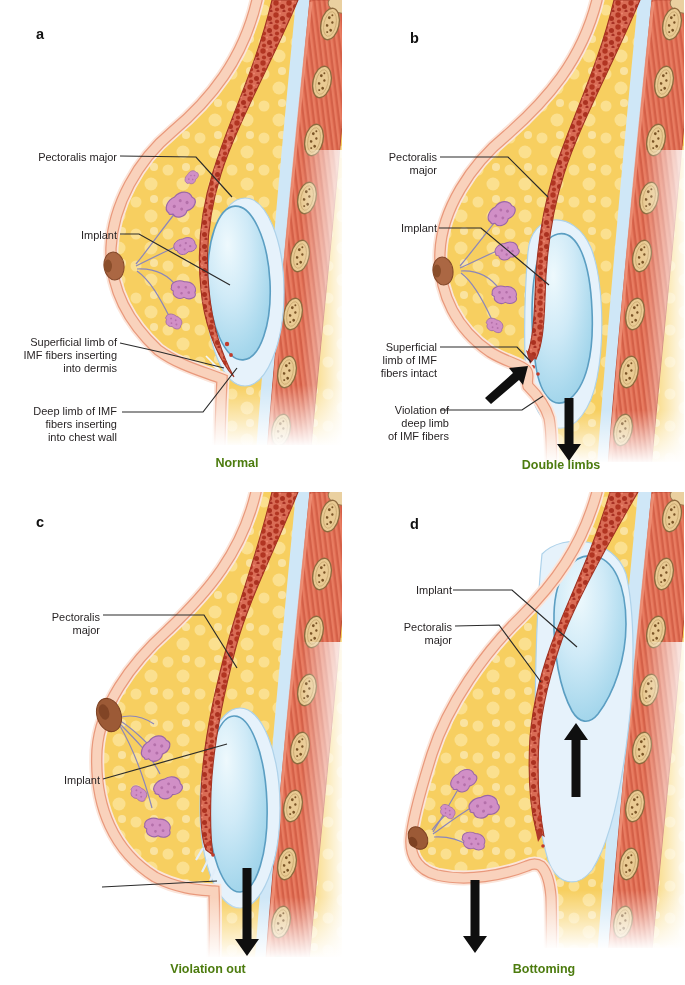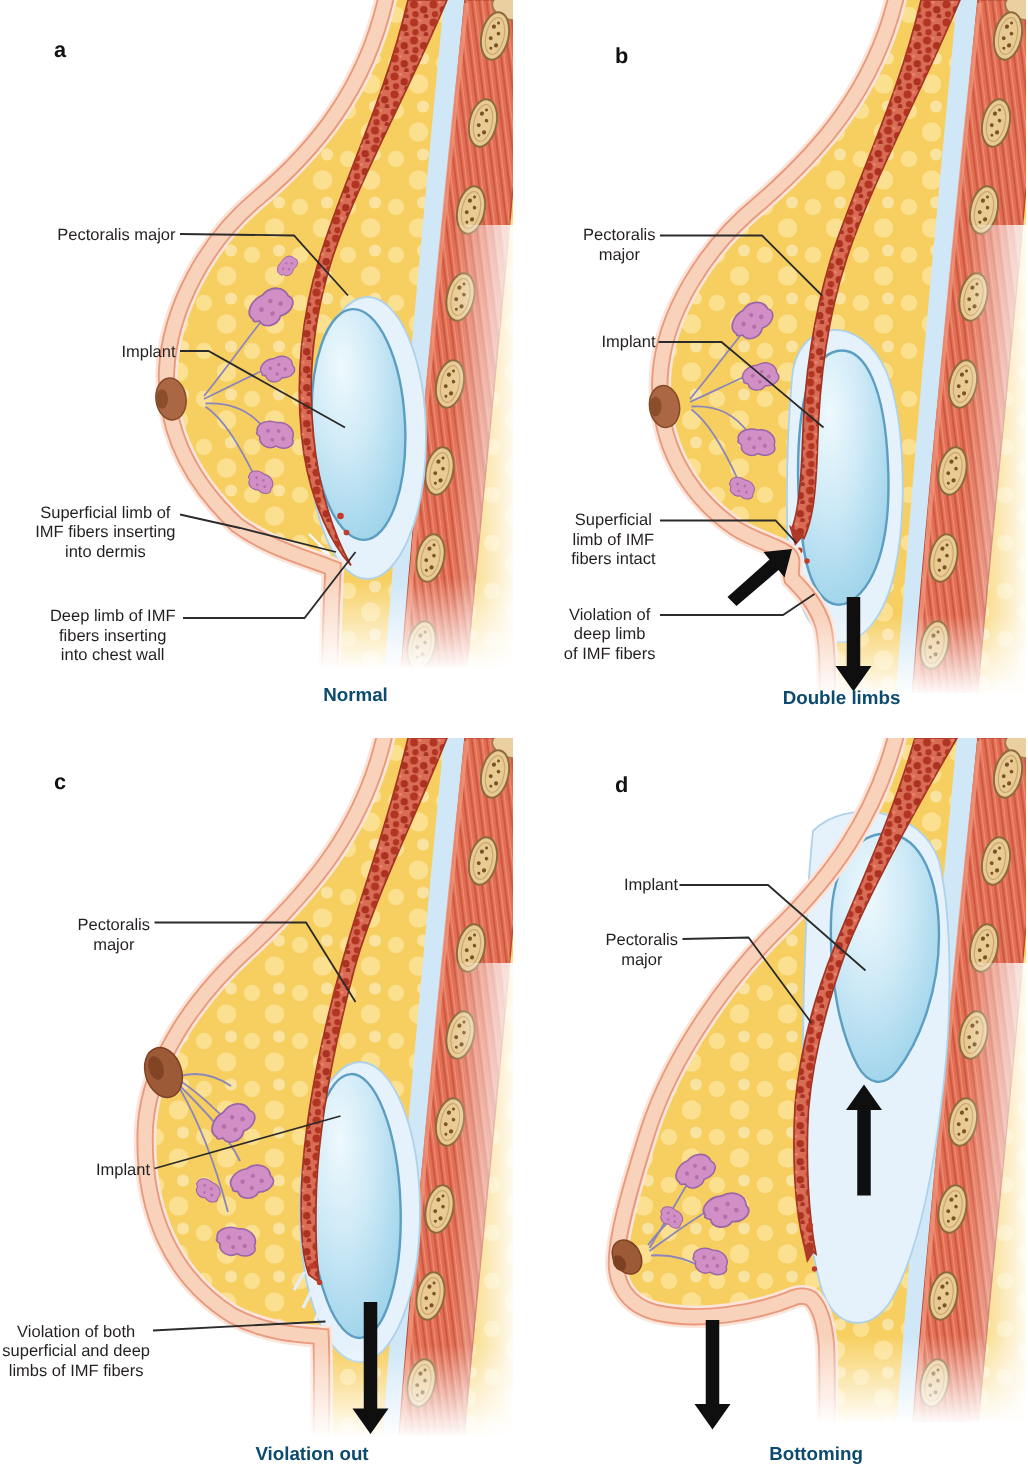--- a/index.html
+++ b/index.html
@@ -4,23 +4,23 @@
 <style>
   html,body{margin:0;padding:0;background:#fff;}
   body{width:685px;height:985px;font-family:"Liberation Sans",sans-serif;}
   .figure{position:relative;width:685px;height:985px;background:#fff;overflow:hidden;}
   .panel{position:absolute;overflow:hidden;}
   #panel-a{left:0;top:0;width:342px;height:492px;}
   #panel-b{left:342px;top:0;width:343px;height:492px;}
   #panel-c{left:0;top:492px;width:342px;height:493px;}
   #panel-d{left:342px;top:492px;width:343px;height:493px;}
   .illus{position:absolute;left:0;top:0;}
-  .lbl{position:absolute;font-size:11px;line-height:13px;color:#231f20;text-align:center;white-space:pre-line;}
+  .lbl{position:absolute;font-size:11px;line-height:13px;color:#231f20;text-align:right;white-space:pre-line;}
   .letter{position:absolute;font-weight:bold;font-size:14.5px;color:#111;}
-  .caption{position:absolute;font-weight:bold;font-size:12.5px;color:#0c4a6e;transform:translateX(-50%);white-space:nowrap;}
+  .caption{position:absolute;font-weight:bold;font-size:12.5px;color:#4d7c0f;transform:translateX(-50%);white-space:nowrap;}
 </style>
 </head>
 <body>
 
 <svg width="0" height="0" style="position:absolute" aria-hidden="true">
 <defs>
   <radialGradient id="implantGrad" cx="35%" cy="25%" r="90%">
     <stop offset="0" stop-color="#eef9fd"></stop>
         <stop offset="0.4" stop-color="#cfeaf7"></stop>
     <stop offset="0.8" stop-color="#a6d7ec"></stop>
@@ -200,21 +200,21 @@
       <path d="M149,404 L143,398 L171,373 L167,368 L186,366 L181,385 L177,380 Z" fill="#0f0f0f"></path>
       <path d="M222.5,398 L231.5,398 L231.5,444 L239,444 L227,461 L215,444 L222.5,444 Z" fill="#0f0f0f"></path>
     </svg>
     <div class="letter" style="left:68px;top:30px">b</div>
     <div class="lbl" style="right:248px;top:151px">Pectoralis
 major</div>
     <div class="lbl" style="right:248px;top:222px">Implant</div>
     <div class="lbl" style="right:248px;top:341px">Superficial
 limb of IMF
 fibers intact</div>
-    <div class="lbl" style="right:248px;top:404px">Violation of
+    <div class="lbl" style="right:236px;top:404px">Violation of
 deep limb
 of IMF fibers</div>
     <div class="caption" style="left:219px;top:458px">Double limbs</div>
   </div>
 
   <div class="panel" id="panel-c">
     <svg class="illus" width="342" height="492" viewBox="0 0 342 492">
       <g>
         <path d="M256,0 C242,60 208,100 168,138 C130,172 100,215 97,258 C94,316 115,360 155,385 C180,398 203,398 214,399 C215,420 214,460 214,492 L342,492 L342,0 Z" fill="#f7cf60"></path>
         <path d="M256,0 C242,60 208,100 168,138 C130,172 100,215 97,258 C94,316 115,360 155,385 C180,398 203,398 214,399 C215,420 214,460 214,492 L342,492 L342,0 Z" fill="url(#fatdots)"></path>
@@ -258,23 +258,20 @@
         <path d="M103,123 L204,123 L237,176"></path>
         <path d="M103,287 L227,252"></path>
         <path d="M102,395 L217,389"></path>
       </g>
       <path d="M242.5,376 L251.5,376 L251.5,447 L259,447 L247,464 L235,447 L242.5,447 Z" fill="#0f0f0f"></path>
     </svg>
     <div class="letter" style="left:36px;top:22px">c</div>
     <div class="lbl" style="right:242px;top:119px">Pectoralis
 major</div>
     <div class="lbl" style="right:242px;top:282px">Implant</div>
-    <div class="lbl" style="right:242px;top:390px">Violation of both
-superficial and deep
-limbs of IMF fibers</div>
     <div class="caption" style="left:208px;top:470px">Violation out</div>
   </div>
 
   <div class="panel" id="panel-d">
     <svg class="illus" width="342" height="492" viewBox="0 0 342 492">
       <g>
         <path d="M255,0 C240,55 212,92 178,126 C143,160 106,212 90,262 C79,297 70,328 69,347 C68,364 76,378 95,383 C125,390 162,383 185,374 C191,371 196,372 199,374 C205,380 208,392 209,405 C210,435 209,465 209,492 L342,492 L342,0 Z" fill="#f7cf60"></path>
         <path d="M255,0 C240,55 212,92 178,126 C143,160 106,212 90,262 C79,297 70,328 69,347 C68,364 76,378 95,383 C125,390 162,383 185,374 C191,371 196,372 199,374 C205,380 208,392 209,405 C210,435 209,465 209,492 L342,492 L342,0 Z" fill="url(#fatdots)"></path>
       </g>
       <use href="#chestcol"></use>

